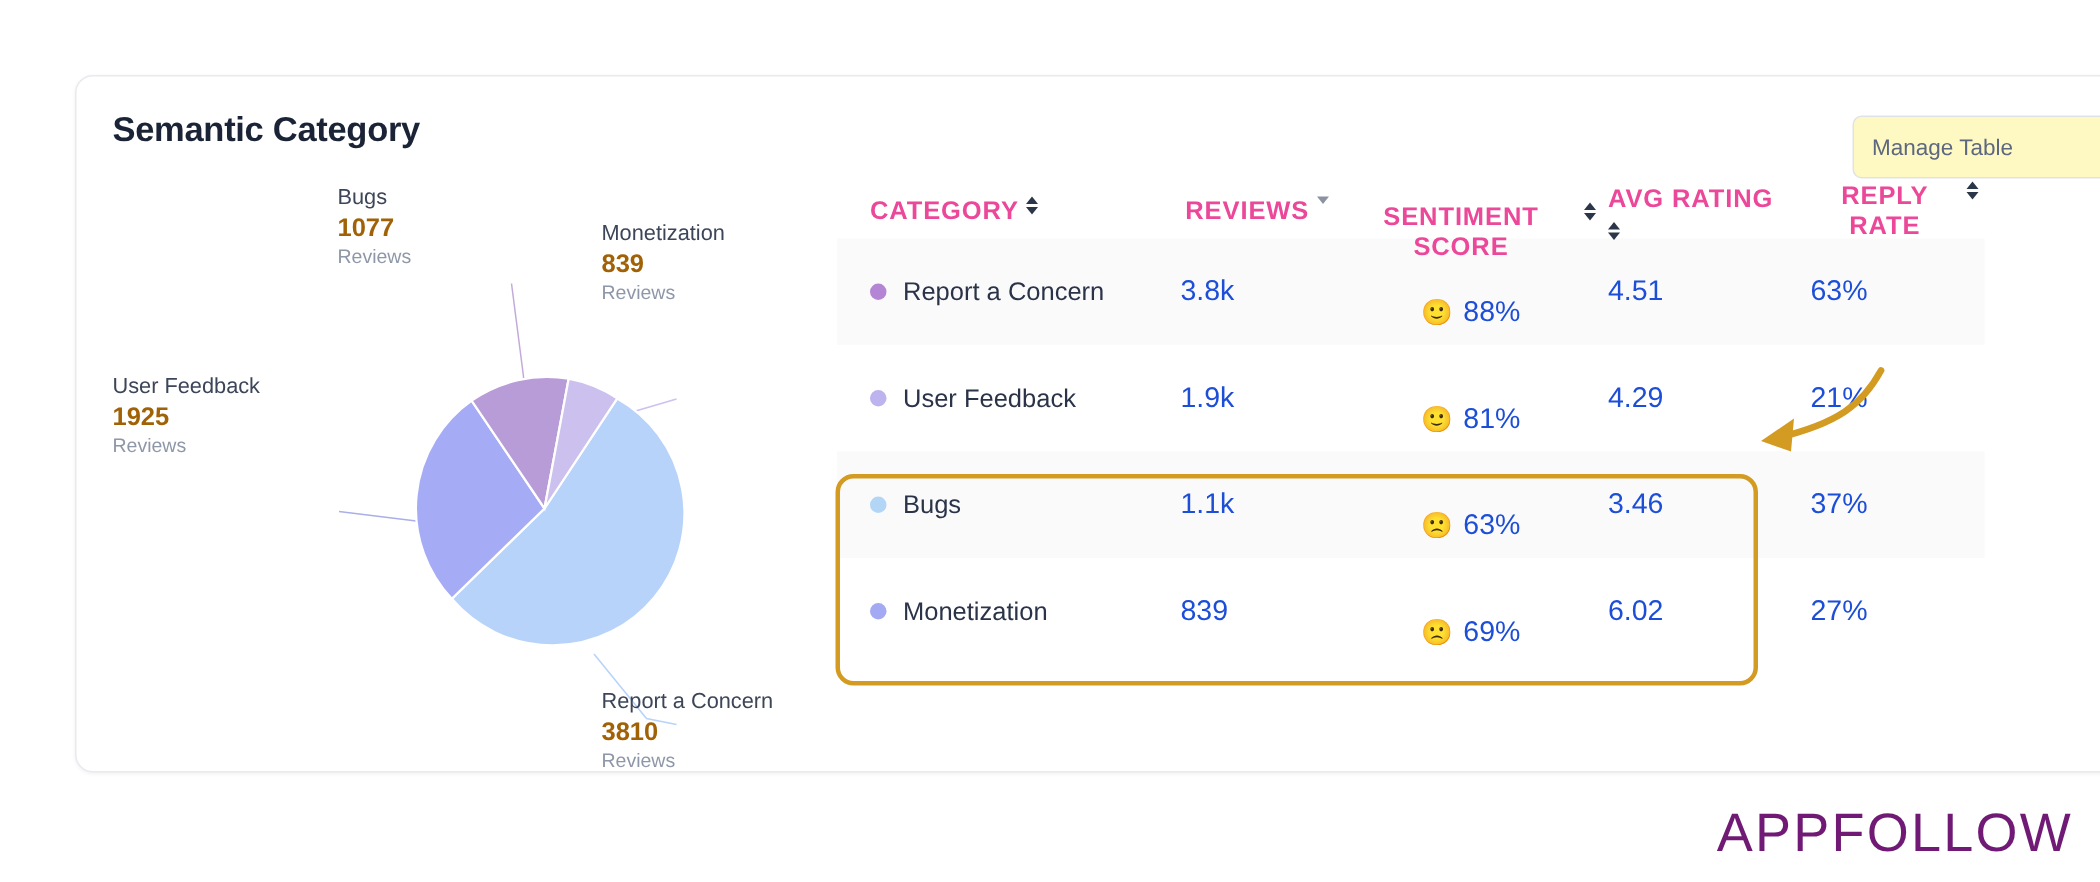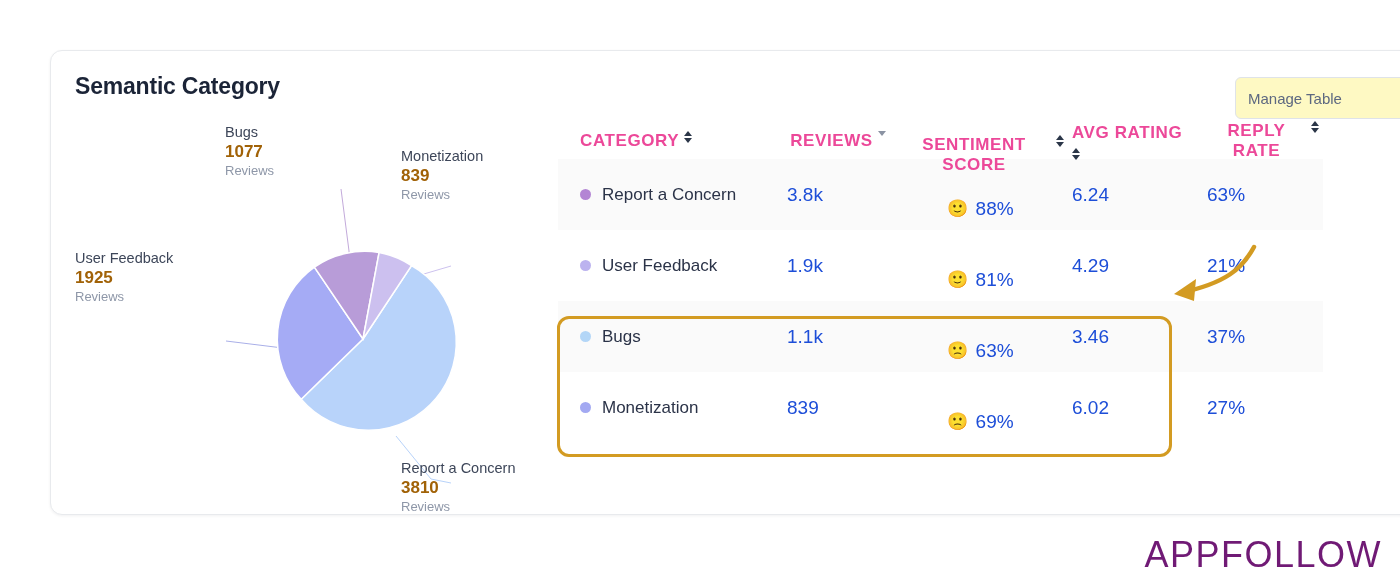--- a/index.html
+++ b/index.html
@@ -294,21 +294,21 @@
       <div class="cell c-reviews">
         <span class="val">3.8k</span>
       </div>
       <div class="cell c-sentiment">
         <span class="sent-wrap">
           <span class="emoji">🙂</span>
           <span class="val" style="width:auto;">88%</span>
         </span>
       </div>
       <div class="cell c-rating">
-        <span class="val">6.24</span>
+        <span class="val">4.51</span>
       </div>
       <div class="cell c-reply">
         <span class="val">63%</span>
       </div>
     </div>
 
     <div class="trow tbody-row">
       <div class="cell c-category">
         <span class="cat-dot" style="background: rgb(188, 179, 239);"></span>
         <span class="cat-name">User Feedback</span>

